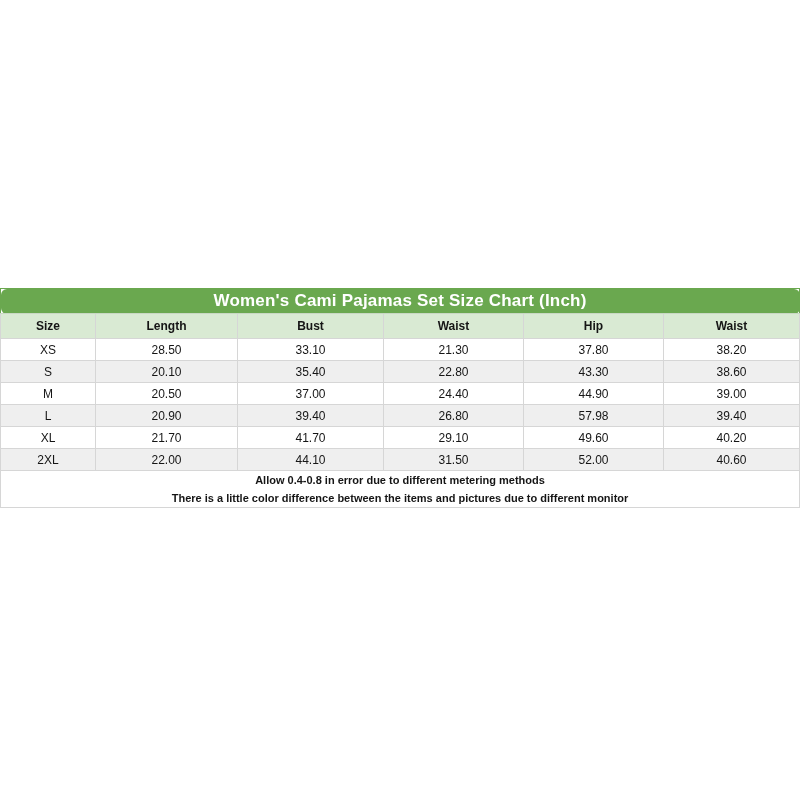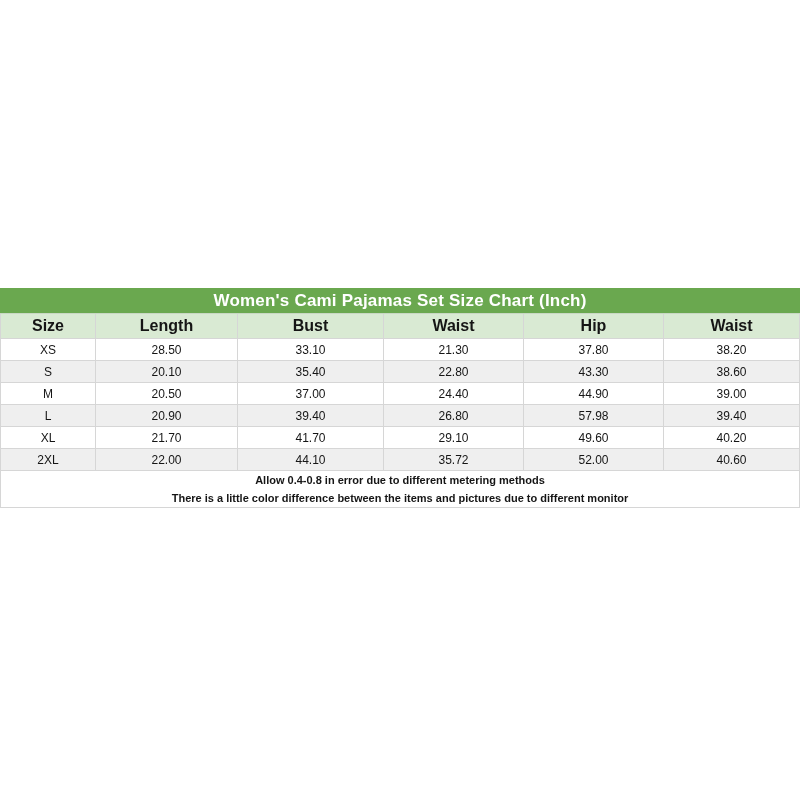--- a/index.html
+++ b/index.html
@@ -37,24 +37,25 @@
   }
   tr.title-row th{
     background:var(--header-bg);
     color:var(--header-text);
     font-size:17px;
     font-weight:700;
     height:25px;
     letter-spacing:.2px;
     border-color:var(--header-bg);
     border-bottom:1px solid #c9d8c4;
+    border-radius:6px;
   }
   tr.head-row th{
     background:var(--subheader-bg);
-    font-size:16px;
+    font-size:12px;
     font-weight:700;
     height:25px;
   }
   tbody td{
     font-size:12px;
     font-weight:400;
     height:22px;
     background:var(--row-bg);
   }
   tbody tr.stripe td{
@@ -134,21 +135,21 @@
         <td>21.70</td>
         <td>41.70</td>
         <td>29.10</td>
         <td>49.60</td>
         <td>40.20</td>
       </tr>
       <tr class="stripe">
         <td>2XL</td>
         <td>22.00</td>
         <td>44.10</td>
-        <td>35.72</td>
+        <td>31.50</td>
         <td>52.00</td>
         <td>40.60</td>
       </tr>
     </tbody>
     <tfoot>
       <tr>
         <td colspan="6">
           <div>Allow 0.4-0.8 in error due to different metering methods</div>
           <div>There is a little color difference between the items and pictures due to different monitor</div>
         </td>

